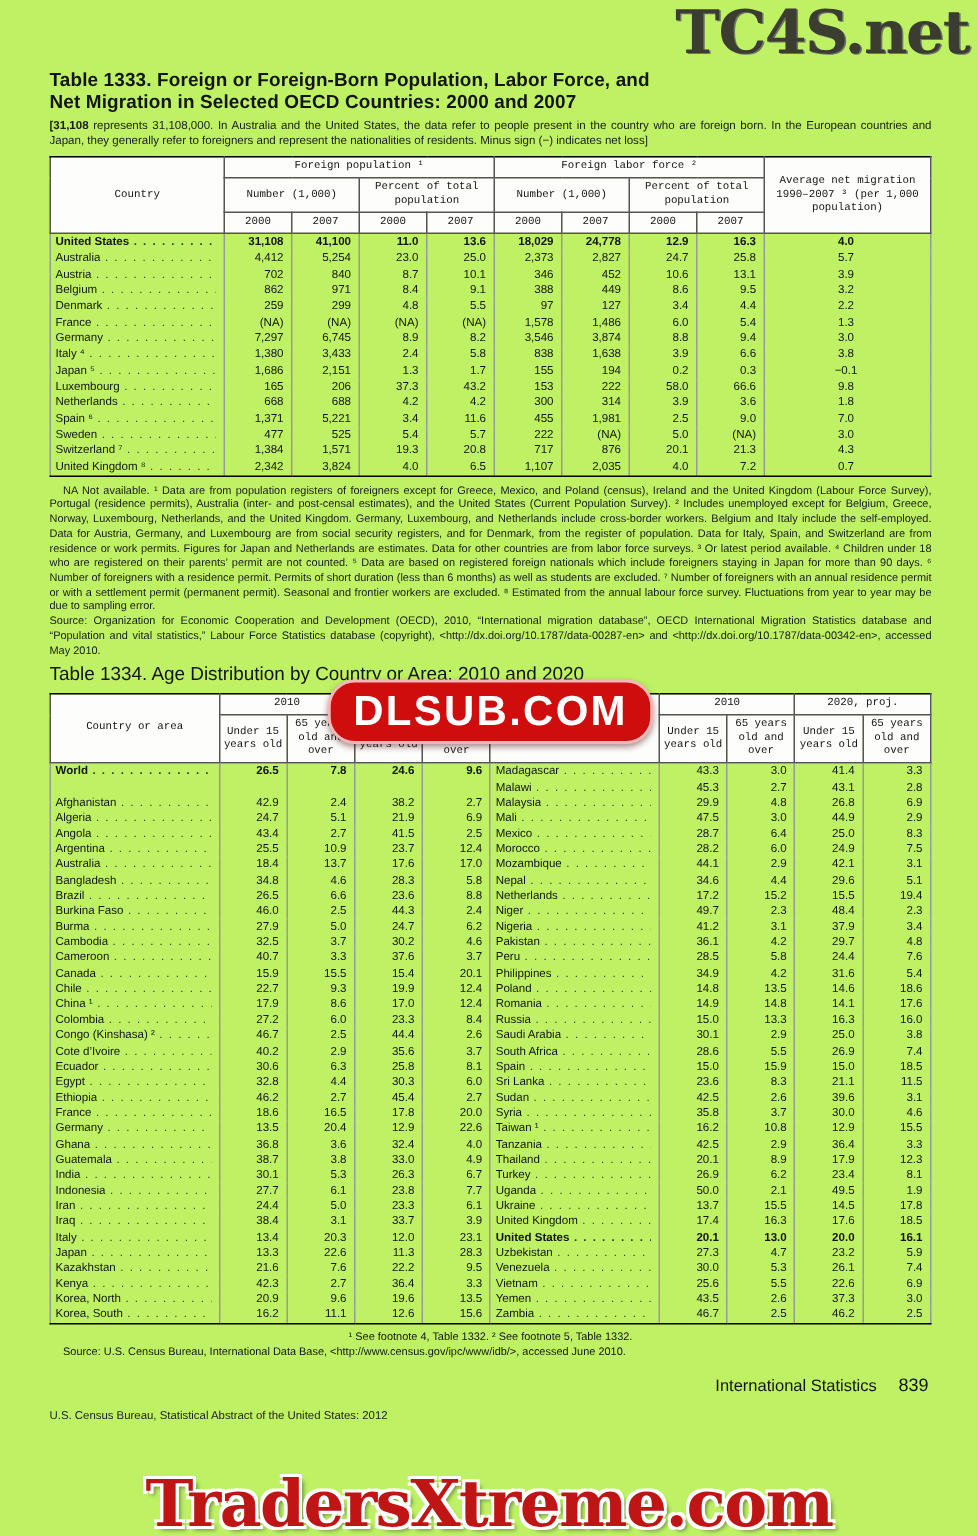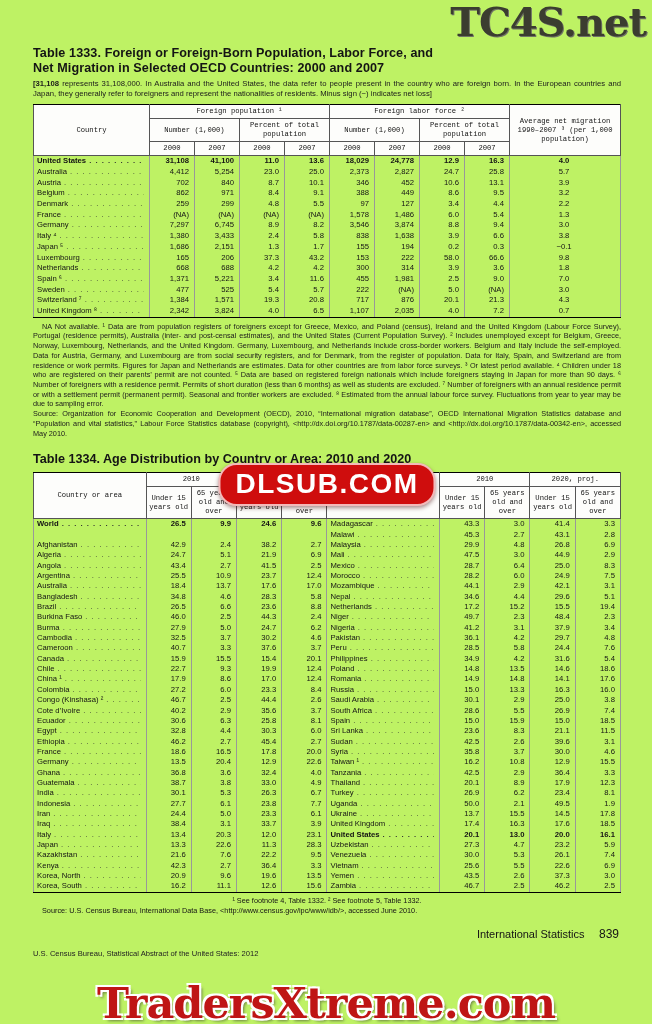--- a/index.html
+++ b/index.html
@@ -6,21 +6,21 @@
   html,body { background:#e8e8e8; }
   .page {
     position:relative; width:652px; height:1024px; margin:0 auto;
     background:#bef264; color:#141414; overflow:hidden;
     font-family:"Liberation Sans", sans-serif;
   }
   .content { padding:46px 31px 0 33px; }
 
   
   .tbl-title { font-size:12.6px; font-weight:bold; line-height:1.2; letter-spacing:.1px; }
-  .tbl-title2 { font-size:12.6px; font-weight:bold; line-height:1.2; margin-top:14px; }
+  .tbl-title2 { font-size:12.6px; font-weight:normal; line-height:1.2; margin-top:4px; }
   .tbl-note { font-size:7.7px; line-height:1.3; margin-top:3px; text-align:justify; color:#1a1a1a; }
 
   
   table.data { width:100%; border-collapse:collapse; margin-top:5px; table-layout:fixed; }
   table.data th {
     font-size:7.2px; font-weight:normal; border:1px solid #555;
     padding:2px 1px; text-align:center; line-height:1.25; vertical-align:middle;
     background:#fdfdfb;
     font-family:Liberation Mono, monospace;
   }
@@ -432,21 +432,21 @@
         </thead>
         <tbody id="t1334-body">
             <tr>
               <td class="country bold">
                 <span class="cwrap">
                   <span class="cname">World</span>
                   <span class="leader"></span>
                 </span>
               </td>
               <td class="num bold">26.5</td>
-              <td class="num bold">9.9</td>
+              <td class="num bold">7.8</td>
               <td class="num bold">24.6</td>
               <td class="num bold">9.6</td>
               <td class="country">
                 <span class="cwrap">
                   <span class="cname">Madagascar</span>
                   <span class="leader"></span>
                 </span>
               </td>
               <td class="num">43.3</td>
               <td class="num">3.0</td>

